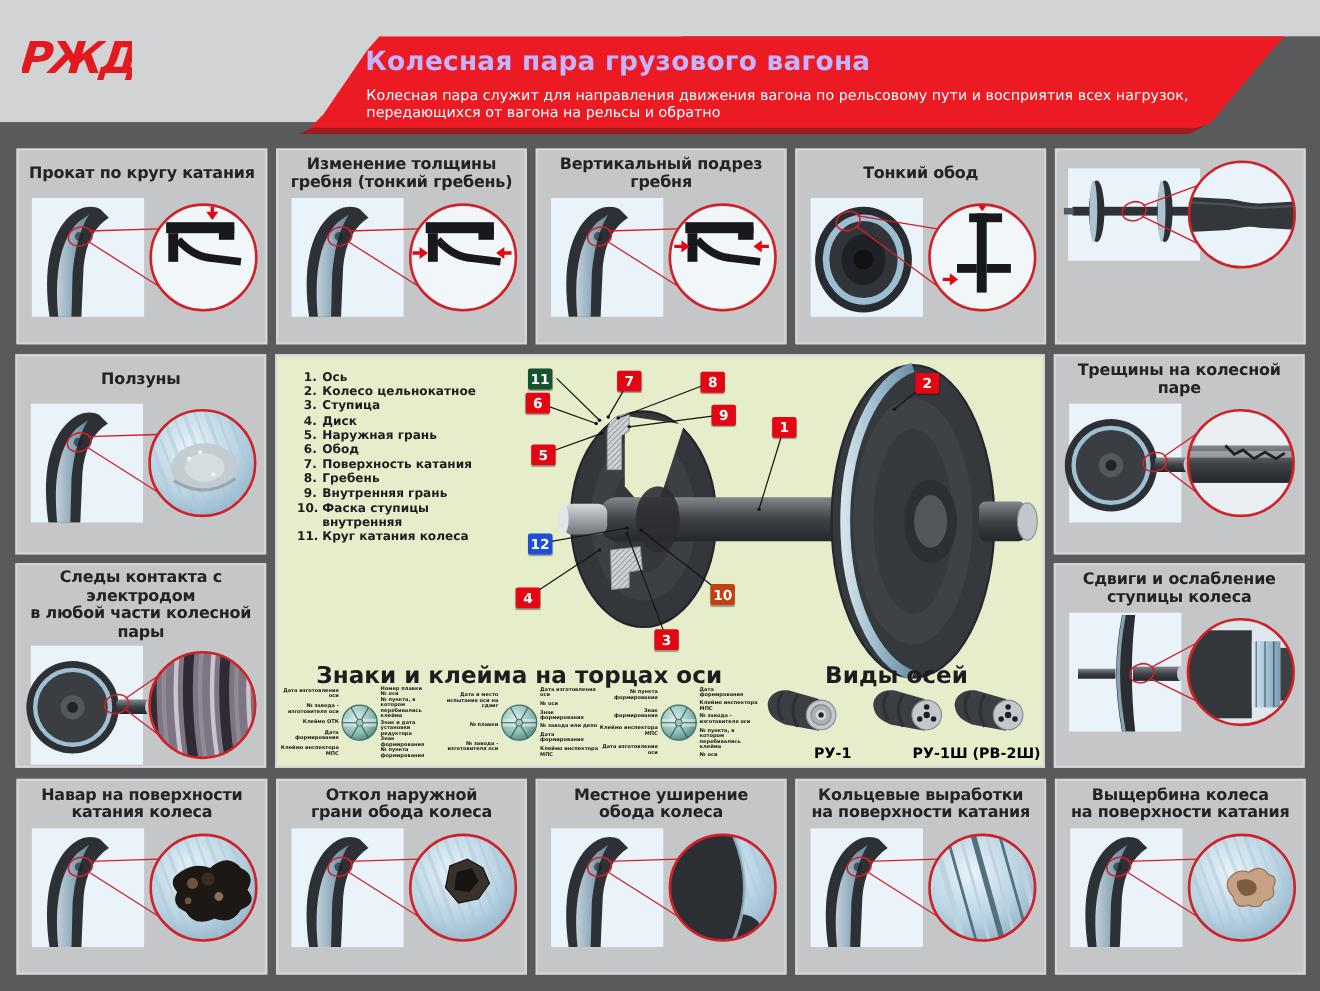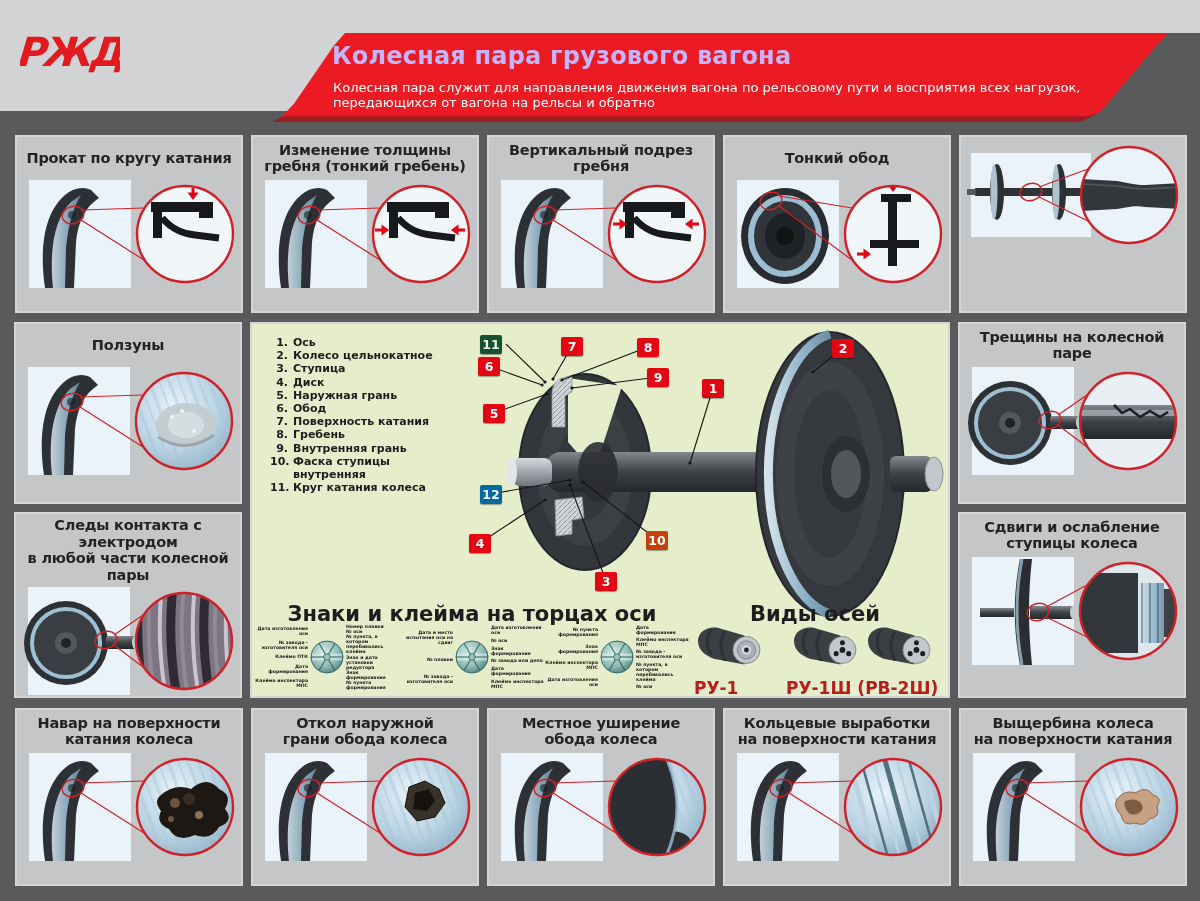--- a/index.html
+++ b/index.html
@@ -46,21 +46,21 @@
   #stamps-title{left:4px;top:280px;width:436px}
   #axles-title{left:440px;top:280px;width:250px}
   .stamps-row{position:absolute;left:4px;top:302px;width:436px;display:flex;z-index:6}
   .stamp{width:145px;display:grid;grid-template-columns:54px 34px 54px;column-gap:2px;align-items:center}
   .stamp .lcol,.stamp .rcol{display:flex;flex-direction:column;justify-content:space-around;height:66px}
   .stamp .sl{font-size:4.6px;line-height:5px;color:#1b1b1b;font-weight:bold}
   .stamp .lcol .sl{text-align:right}
   .stamp .rcol .sl{text-align:left}
   .axles{position:absolute;left:440px;top:300px;width:250px;height:72px;z-index:6}
   .axles svg{position:absolute;top:0}
-  .ax-label{position:absolute;top:56px;font-size:17px;font-weight:bold;color:#b91c1c;text-align:left;white-space:nowrap}
+  .ax-label{position:absolute;top:56px;font-size:13px;font-weight:bold;color:#000000;text-align:right;white-space:nowrap}
   #ax-label-1{left:4px;width:80px}
   #ax-label-2{left:96px;width:160px}
 </style>
 </head>
 <body>
 
 <div class="stage">
 
   <svg width="0" height="0" style="position:absolute" aria-hidden="true">
     <defs>
@@ -769,16 +769,16 @@
         <div class="badge" style="left: 582px; top: 16.5px; background: rgb(227, 6, 19);">2</div>
         <div class="badge" style="left: 345px; top: 249.5px; background: rgb(227, 6, 19);">3</div>
         <div class="badge" style="left: 219px; top: 211.5px; background: rgb(227, 6, 19);">4</div>
         <div class="badge" style="left: 233px; top: 81.5px; background: rgb(227, 6, 19);">5</div>
         <div class="badge" style="left: 228px; top: 34.5px; background: rgb(227, 6, 19);">6</div>
         <div class="badge" style="left: 311px; top: 14.5px; background: rgb(227, 6, 19);">7</div>
         <div class="badge" style="left: 387px; top: 15.5px; background: rgb(227, 6, 19);">8</div>
         <div class="badge" style="left: 397px; top: 45.5px; background: rgb(227, 6, 19);">9</div>
         <div class="badge" style="left: 396px; top: 208.5px; background: #c2410c;">10</div>
         <div class="badge" style="left: 230px; top: 12.5px; background: #14532d;">11</div>
-        <div class="badge" style="left: 230px; top: 162.5px; background: #0369a1;">12</div>
+        <div class="badge" style="left: 230px; top: 162.5px; background: #1d4ed8;">12</div>
       </div>
   </section>
 </div>
 
 </body></html>

